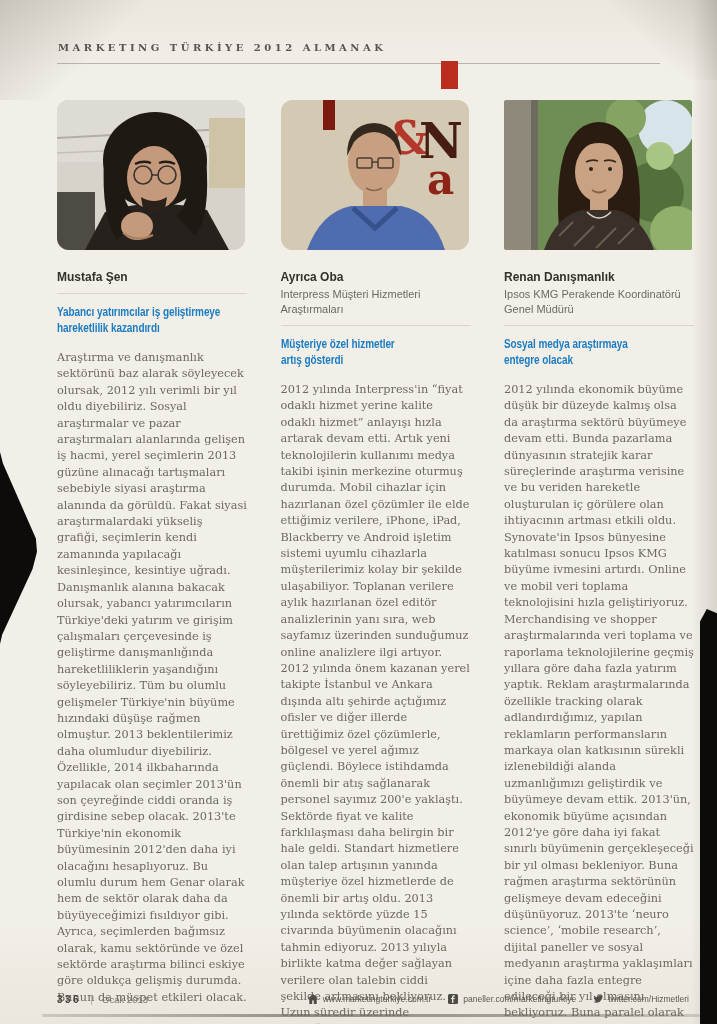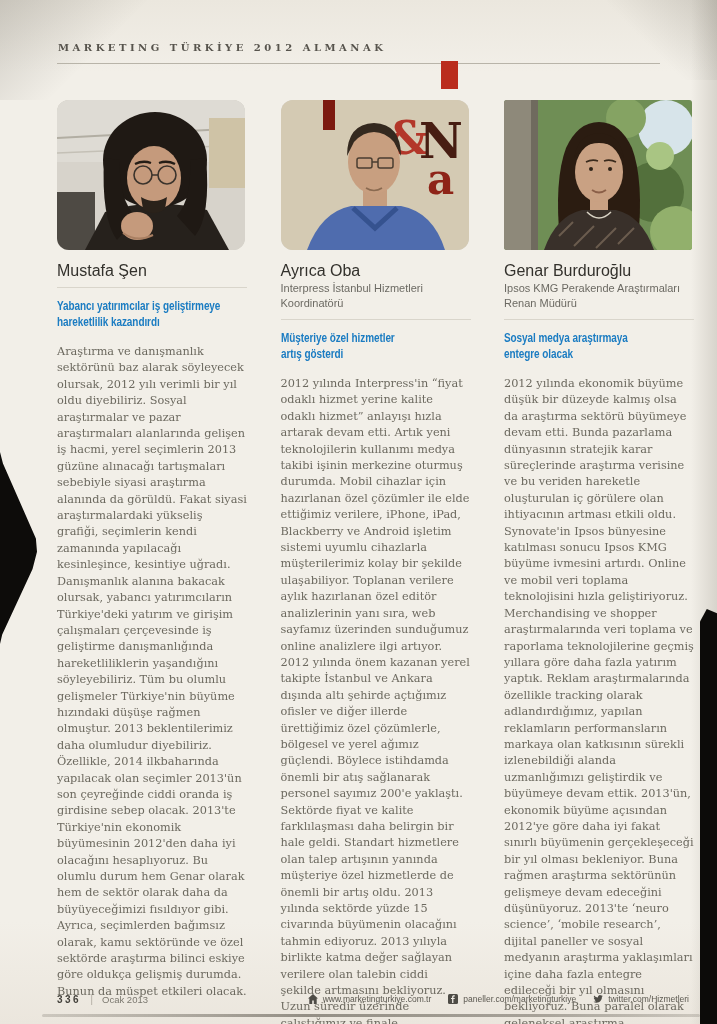--- a/index.html
+++ b/index.html
@@ -32,22 +32,22 @@
     position:absolute;left:57px;top:100px;width:637px;
     display:flex;justify-content:space-between;
   }
   .col{width:190px;}
   .photo{width:188px;height:150px;overflow:hidden;background:#cfccc3;}
   .photo svg{display:block;width:100%;height:100%;}
   .r12{border-radius:12px;}
   .r3{border-radius:3px;}
 
   .person{
-    margin:14px 0 0 0;
-    font-size:16px;font-weight:normal;color:#33312c;line-height:14px;
+    margin:20px 0 0 0;
+    font-size:12px;font-weight:bold;color:#33312c;line-height:14px;
   }
   .role{margin-top:3px;font-size:11px;color:#6c6a63;line-height:14.5px;}
   .rule{margin:9px 0 10px 0;height:1px;background:#d9d5cb;}
   .headline{
     margin:4px 0 14px 0;
     font-size:12.5px;font-weight:bold;color:#1b7cc2;
     line-height:16px;letter-spacing:-.1px;
     white-space:pre-line;
     width:238px;transform:scaleX(.8);transform-origin:0 0;
   }
@@ -139,21 +139,21 @@
           <path d="M72 108 L94 128 L116 108" stroke="#35528f" stroke-width="5" fill="none"></path>
           <ellipse cx="93" cy="62" rx="26" ry="32" fill="#c89f80"></ellipse>
           <path d="M66 56 Q66 24 93 23 Q120 24 120 56 L113 42 Q104 32 93 32 Q82 32 73 42 Z" fill="#34291f"></path>
           <rect x="76" y="58" width="15" height="10" rx="2" fill="none" stroke="#4a3d30" stroke-width="1.5"></rect>
           <rect x="97" y="58" width="15" height="10" rx="2" fill="none" stroke="#4a3d30" stroke-width="1.5"></rect>
           <line x1="91" y1="62" x2="97" y2="62" stroke="#4a3d30" stroke-width="1.5"></line>
           <path d="M85 88 q8 5 16 0" stroke="#8a6a50" stroke-width="1.6" fill="none"></path>
         </svg>
       </div>
       <h3 class="person">Ayrıca Oba</h3>
-      <div class="role">Interpress İstanbul Hizmetleri Koordinatörü</div>
+      <div class="role">Interpress Müşteri Hizmetleri Araştırmaları</div>
       <div class="rule"></div>
       <h2 class="headline">Müşteriye özel hizmetler
 artış gösterdi</h2>
       <div class="bodytext">2012 yılında Interpress'in “fiyat odaklı hizmet yerine kalite odaklı hizmet” anlayışı hızla artarak devam etti. Artık yeni teknolojilerin kullanımı medya takibi işinin merkezine oturmuş durumda. Mobil cihazlar için hazırlanan özel çözümler ile elde ettiğimiz verilere, iPhone, iPad, Blackberry ve Android işletim sistemi uyumlu cihazlarla müşterilerimiz kolay bir şekilde ulaşabiliyor. Toplanan verilere aylık hazırlanan özel editör analizlerinin yanı sıra, web sayfamız üzerinden sunduğumuz online analizlere ilgi artıyor. 2012 yılında önem kazanan yerel takipte İstanbul ve Ankara dışında altı şehirde açtığımız ofisler ve diğer illerde ürettiğimiz özel çözümlerle, bölgesel ve yerel ağımız güçlendi. Böylece istihdamda önemli bir atış sağlanarak personel sayımız 200'e yaklaştı. Sektörde fiyat ve kalite farklılaşması daha belirgin bir hale geldi. Standart hizmetlere olan talep artışının yanında müşteriye özel hizmetlerde de önemli bir artış oldu. 2013 yılında sektörde yüzde 15 civarında büyümenin olacağını tahmin ediyoruz. 2013 yılıyla birlikte katma değer sağlayan verilere olan talebin ciddi şekilde artmasını bekliyoruz. Uzun süredir üzerinde çalıştığımız ve finale yaklaştığımız yeni hizmetlerimiz 2013'te hızla devreye girecek. Böylece sırasıyla devreye alacağımız bu yeni ürünlerimizle, müşterilerimize sunduğumuz hizmeti ve kalite farkını daha da yükseltmeyi hedefliyoruz.</div>
     </article>
 
     <article class="col">
       <div class="photo r3">
         <svg viewBox="0 0 188 150">
           <rect width="188" height="150" fill="#6f8e55"></rect>
@@ -171,22 +171,22 @@
           <path d="M82 62 q6 -3 12 -1" stroke="#3a2a1c" stroke-width="1.8" fill="none"></path>
           <path d="M100 61 q6 -2 12 1" stroke="#3a2a1c" stroke-width="1.8" fill="none"></path>
           <circle cx="87" cy="69" r="2" fill="#2f2318"></circle>
           <circle cx="106" cy="69" r="2" fill="#2f2318"></circle>
           <path d="M88 90 q7 5 14 0" stroke="#8a5f48" stroke-width="1.8" fill="none"></path>
           <path d="M40 150 Q52 116 78 110 L112 110 Q138 116 150 150 Z" fill="#39302a"></path>
           <path d="M55 136 l14 -14 M70 146 l20 -20 M92 148 l20 -20 M114 144 l16 -16" stroke="#6b5c4e" stroke-width="2" fill="none"></path>
           <path d="M83 112 q12 12 24 0" stroke="#d8d2c4" stroke-width="1.5" fill="none"></path>
         </svg>
       </div>
-      <h3 class="person">Genar Burduroğlu</h3>
-      <div class="role">Ipsos KMG Perakende Araştırmaları Renan Müdürü</div>
+      <h3 class="person">Renan Danışmanlık</h3>
+      <div class="role">Ipsos KMG Perakende Koordinatörü Genel Müdürü</div>
       <div class="rule"></div>
       <h2 class="headline">Sosyal medya araştırmaya
 entegre olacak</h2>
       <div class="bodytext">2012 yılında ekonomik büyüme düşük bir düzeyde kalmış olsa da araştırma sektörü büyümeye devam etti. Bunda pazarlama dünyasının stratejik karar süreçlerinde araştırma verisine ve bu veriden hareketle oluşturulan iç görülere olan ihtiyacının artması etkili oldu. Synovate'in Ipsos bünyesine katılması sonucu Ipsos KMG büyüme ivmesini artırdı. Online ve mobil veri toplama teknolojisini hızla geliştiriyoruz. Merchandising ve shopper araştırmalarında veri toplama ve raporlama teknolojilerine geçmiş yıllara göre daha fazla yatırım yaptık. Reklam araştırmalarında özellikle tracking olarak adlandırdığımız, yapılan reklamların performansların markaya olan katkısının sürekli izlenebildiği alanda uzmanlığımızı geliştirdik ve büyümeye devam ettik. 2013'ün, ekonomik büyüme açısından 2012'ye göre daha iyi fakat sınırlı büyümenin gerçekleşeceği bir yıl olması bekleniyor. Buna rağmen araştırma sektörünün gelişmeye devam edeceğini düşünüyoruz. 2013'te ‘neuro science’, ‘mobile research’, dijital paneller ve sosyal medyanın araştırma yaklaşımları içine daha fazla entegre edileceği bir yıl olmasını bekliyoruz. Buna paralel olarak geleneksel araştırma yöntemlerinin bu yaklaşımlarla daha kapsamlı iç görü sağlayan bir hale geleceğini, bu dönüşümü sağlayan araştırma kuruluşlarının bir adım öne geçeceğini öngörüyoruz.</div>
     </article>
 
   </div>
 
   <div class="footer-left">
     <span class="pageno">336</span>

